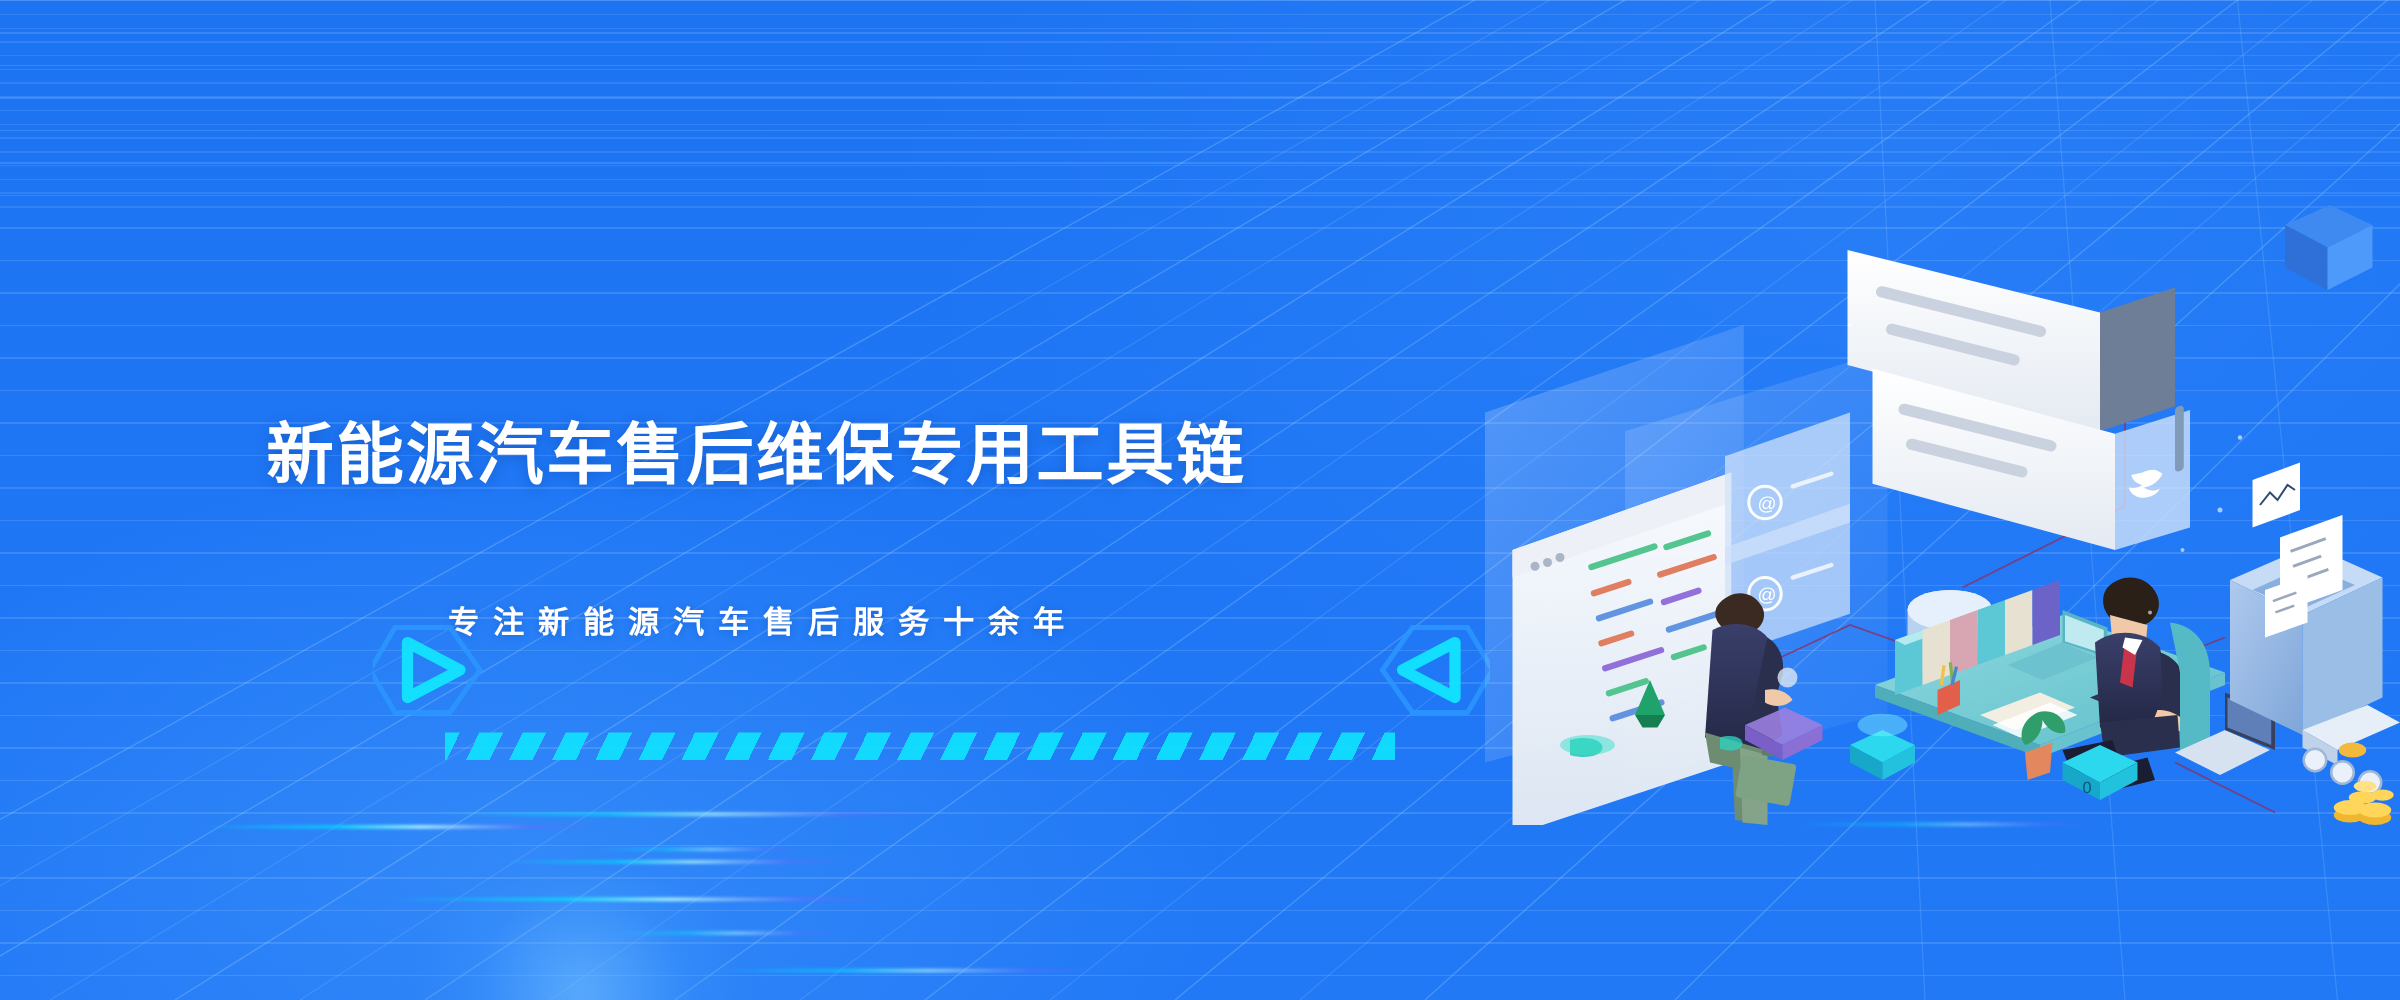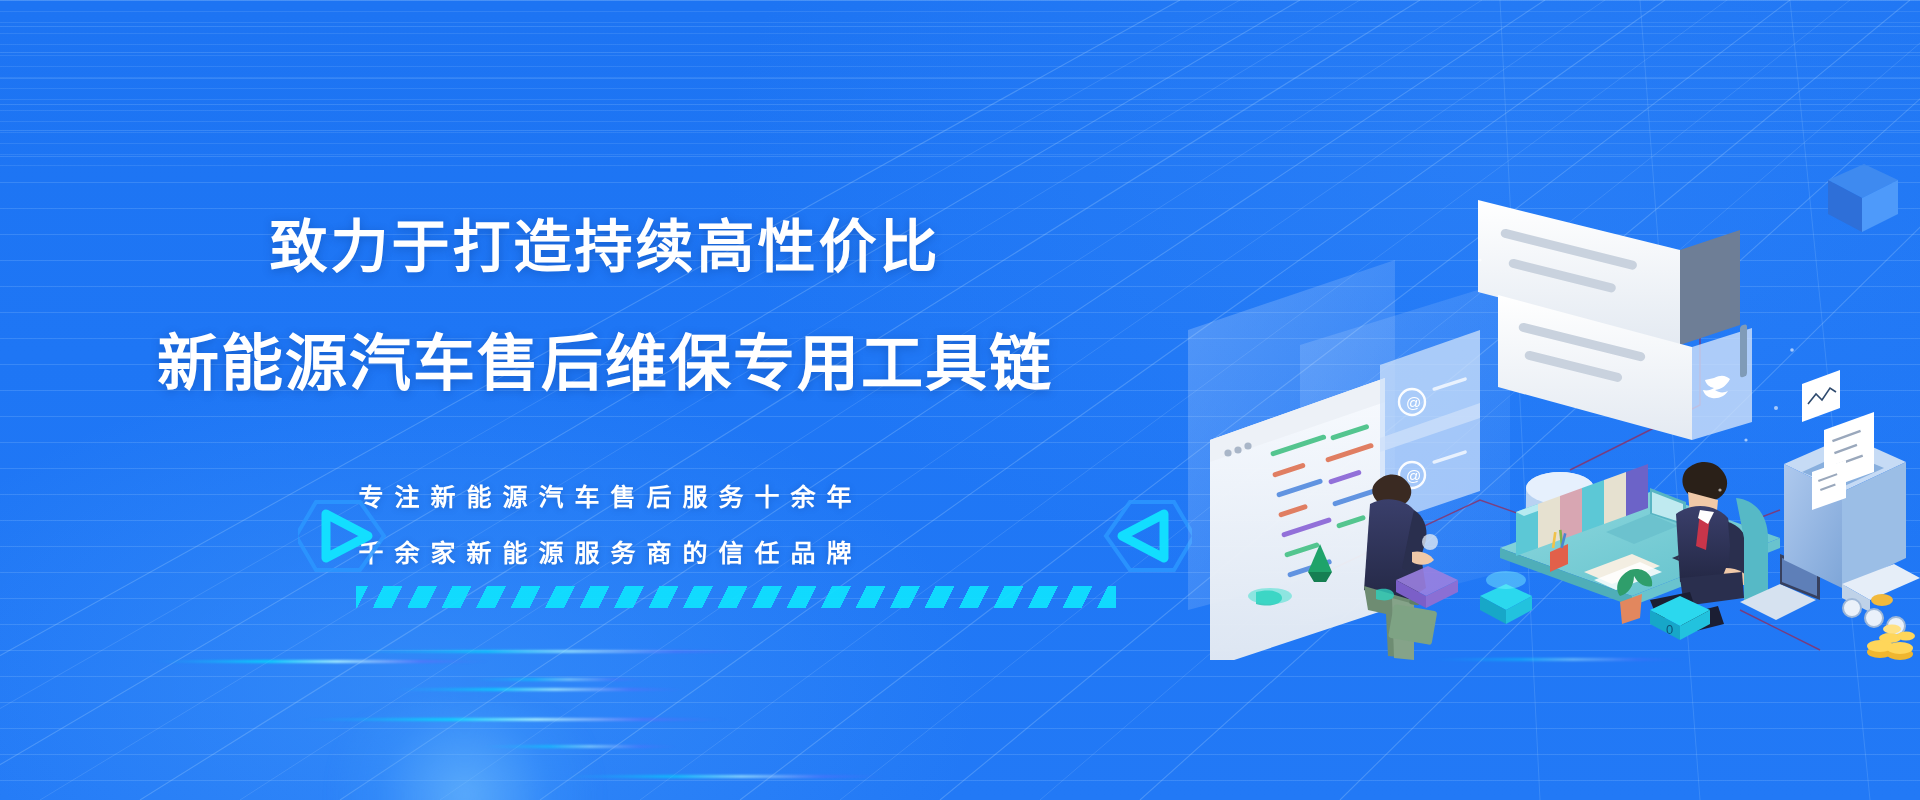--- a/index.html
+++ b/index.html
@@ -90,21 +90,21 @@
     width: 100%;
     text-align: center;
     color: #ffffff;
     font-weight: 700;
     letter-spacing: 2px;
     white-space: nowrap;
     text-shadow: 0 2px 10px rgba(6,48,120,.30);
     font-family: "DejaVu Sans", "Liberation Sans", sans-serif;
   }
   .headline-1 { top: 212px; font-size: 58px; line-height: 70px; letter-spacing: 3px; }
-  .headline-2 { top: 325px; font-size: 62px; line-height: 78px; letter-spacing: 2px; }
+  .headline-2 { top: 325px; font-size: 54px; line-height: 78px; letter-spacing: 2px; }
 
   .subline {
     position: absolute;
     width: 100%;
     text-align: center;
     color: #ffffff;
     font-size: 25px;
     font-weight: 700;
     letter-spacing: 11px;
     text-indent: 11px;
@@ -195,27 +195,25 @@
   <div class="streak" style="left:340px; top:650px; width:420px; opacity:.8;"></div>
   <div class="streak" style="left:390px; top:688px; width:300px; opacity:.85;"></div>
   <div class="streak" style="left:300px; top:718px; width:430px;"></div>
   <div class="streak" style="left:480px; top:745px; width:200px; opacity:.6;"></div>
   <div class="streak" style="left:470px; top:678px; width:180px; opacity:.55;"></div>
   <div class="streak" style="left:560px; top:775px; width:330px; opacity:.75;"></div>
   <div class="streak" style="left:1430px; top:658px; width:260px; opacity:.5;"></div>
 
   <div class="content">
 
-    <div class="headline headline-1">致力于打造持续高性价比</div>
 
     <div class="headline headline-2">新能源汽车售后维保专用工具链</div>
 
     <div class="subline subline-1">专注新能源汽车售后服务十余年</div>
 
-    <div class="subline subline-2">千余家新能源服务商的信任品牌</div>
 
     <div class="arrow arrow-left">
       <svg viewBox="0 0 92 96">
         <path d="M18 14 L62 14 L86 48 L62 82 L18 82 L-2 48 Z" fill="none" stroke="#2C96FF" stroke-width="4" opacity=".85"></path>
         <path d="M28 26 L70 48 L28 70 Z" fill="none" stroke="#12E4FF" stroke-width="9" stroke-linejoin="round" opacity=".95"></path>
       </svg>
     </div>
 
     <div class="arrow arrow-right">
       <svg viewBox="0 0 92 96">

